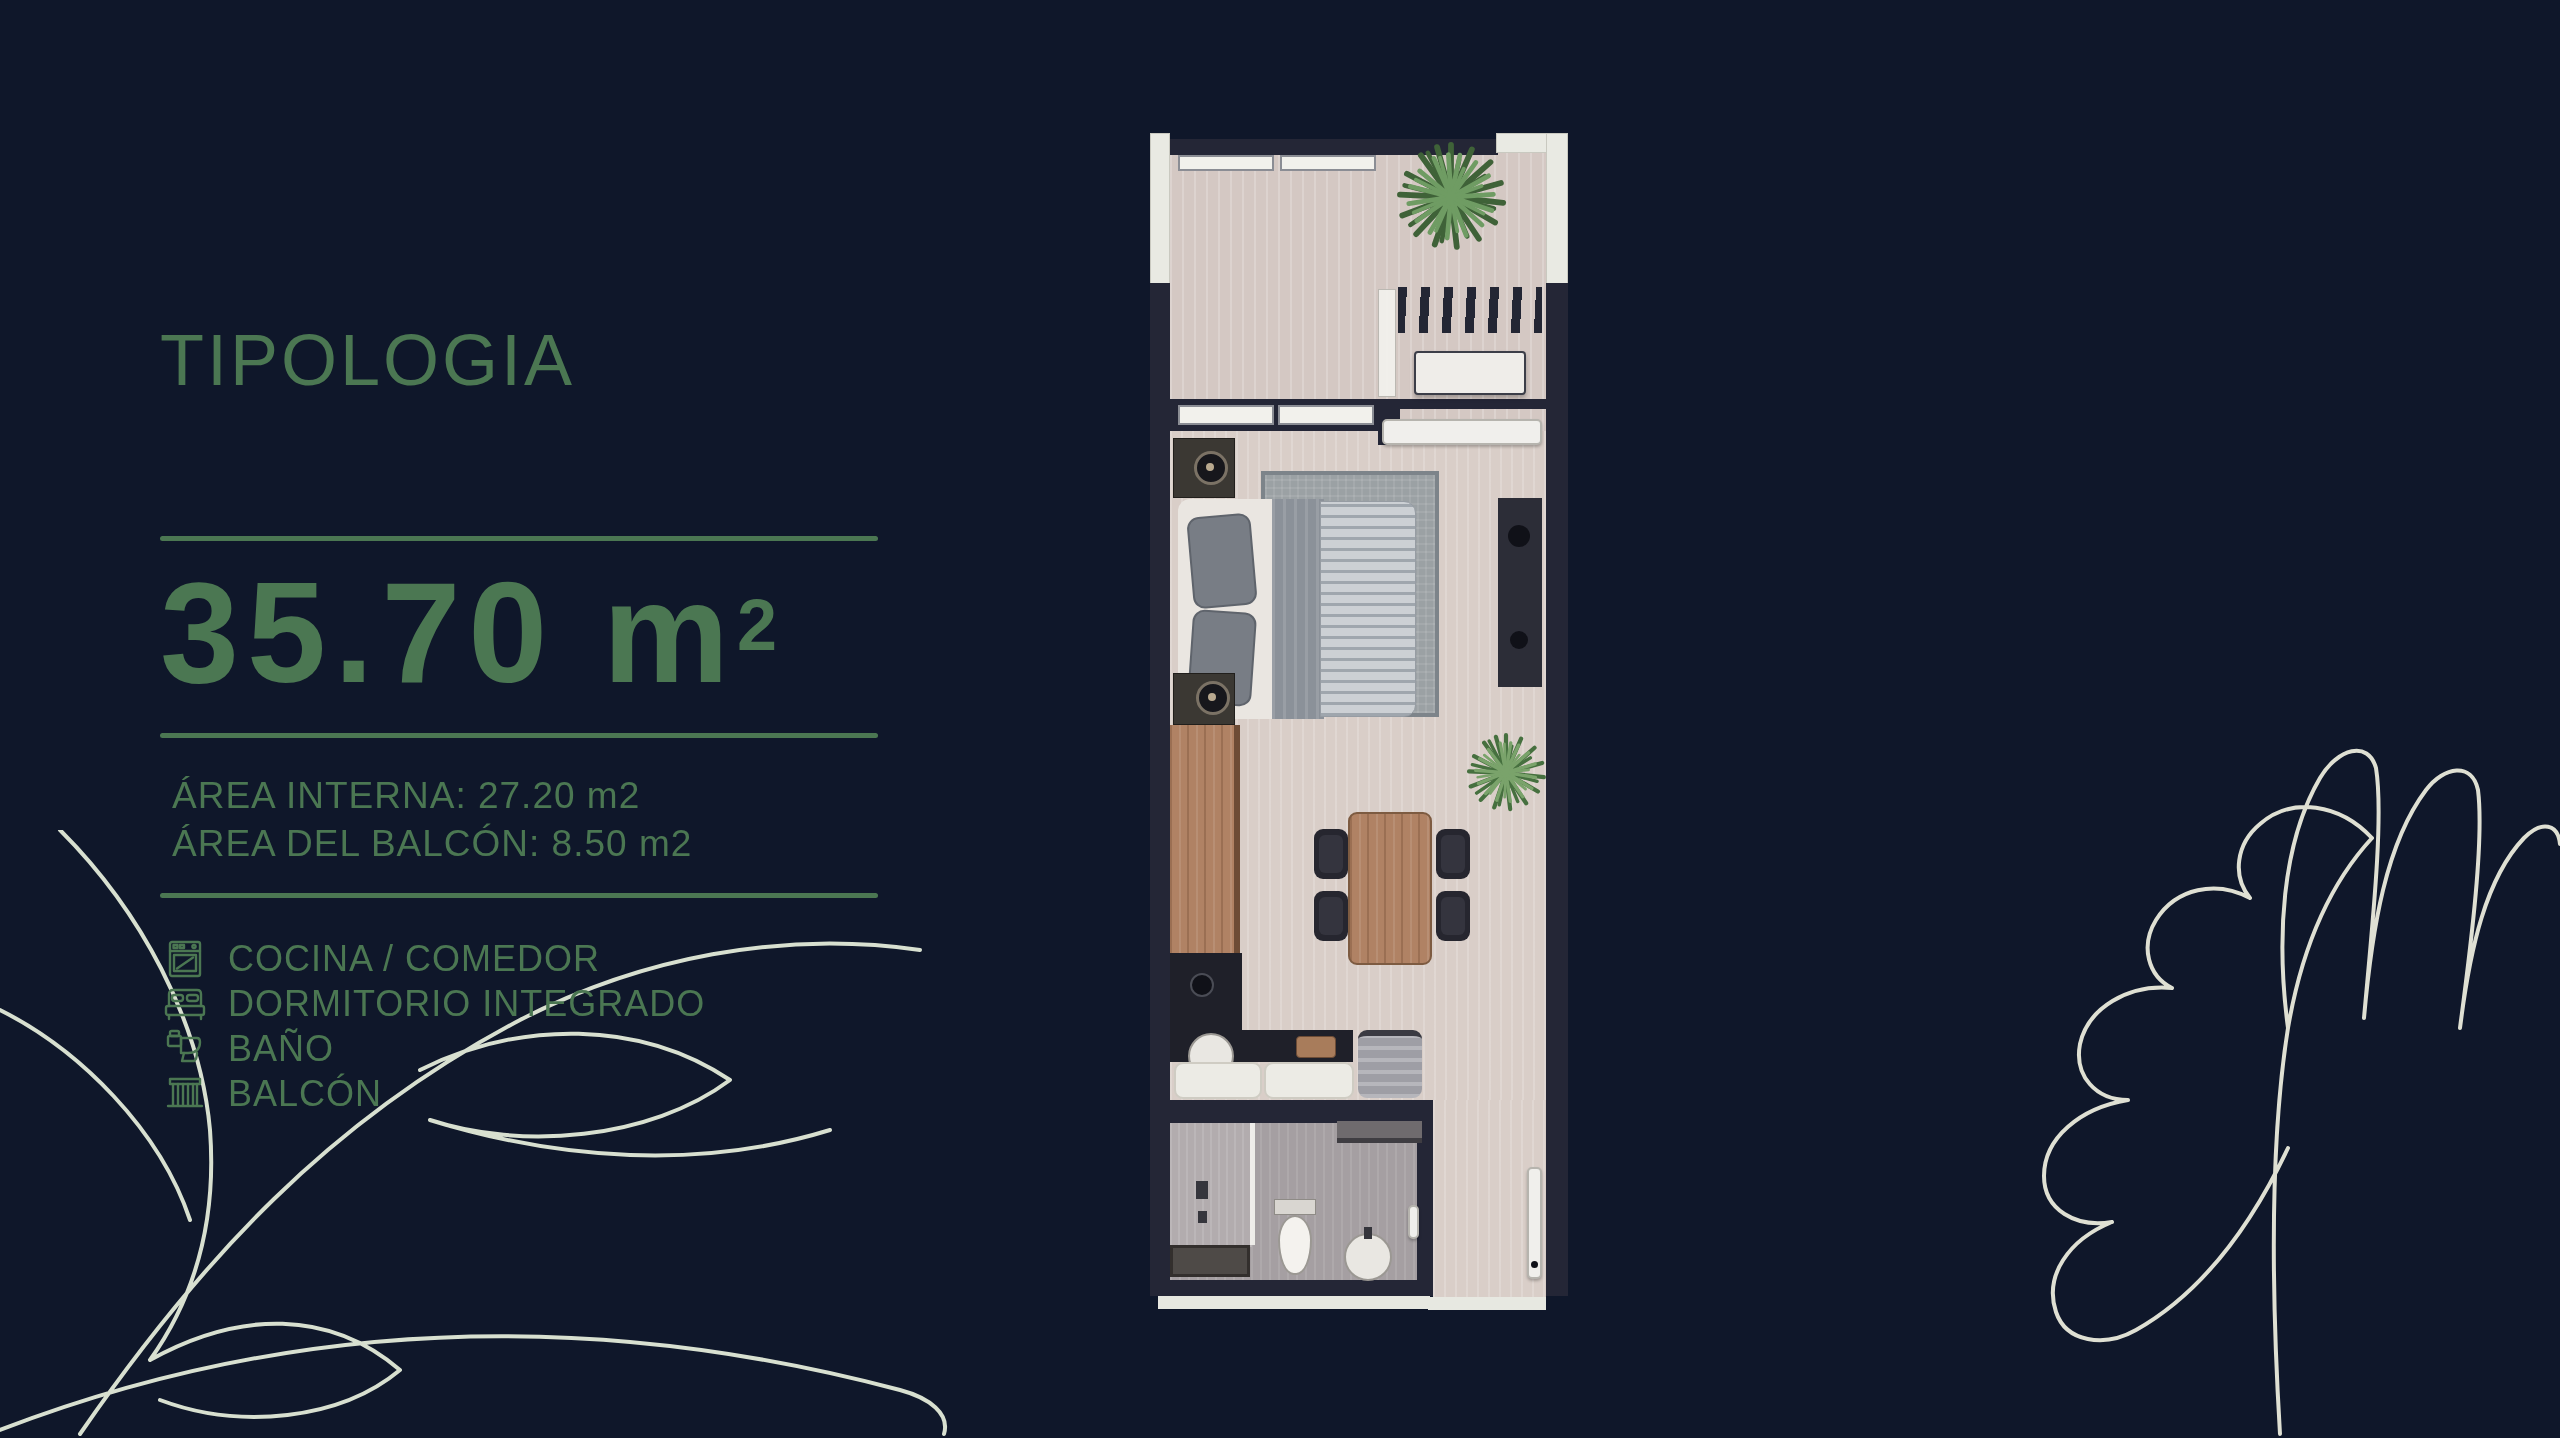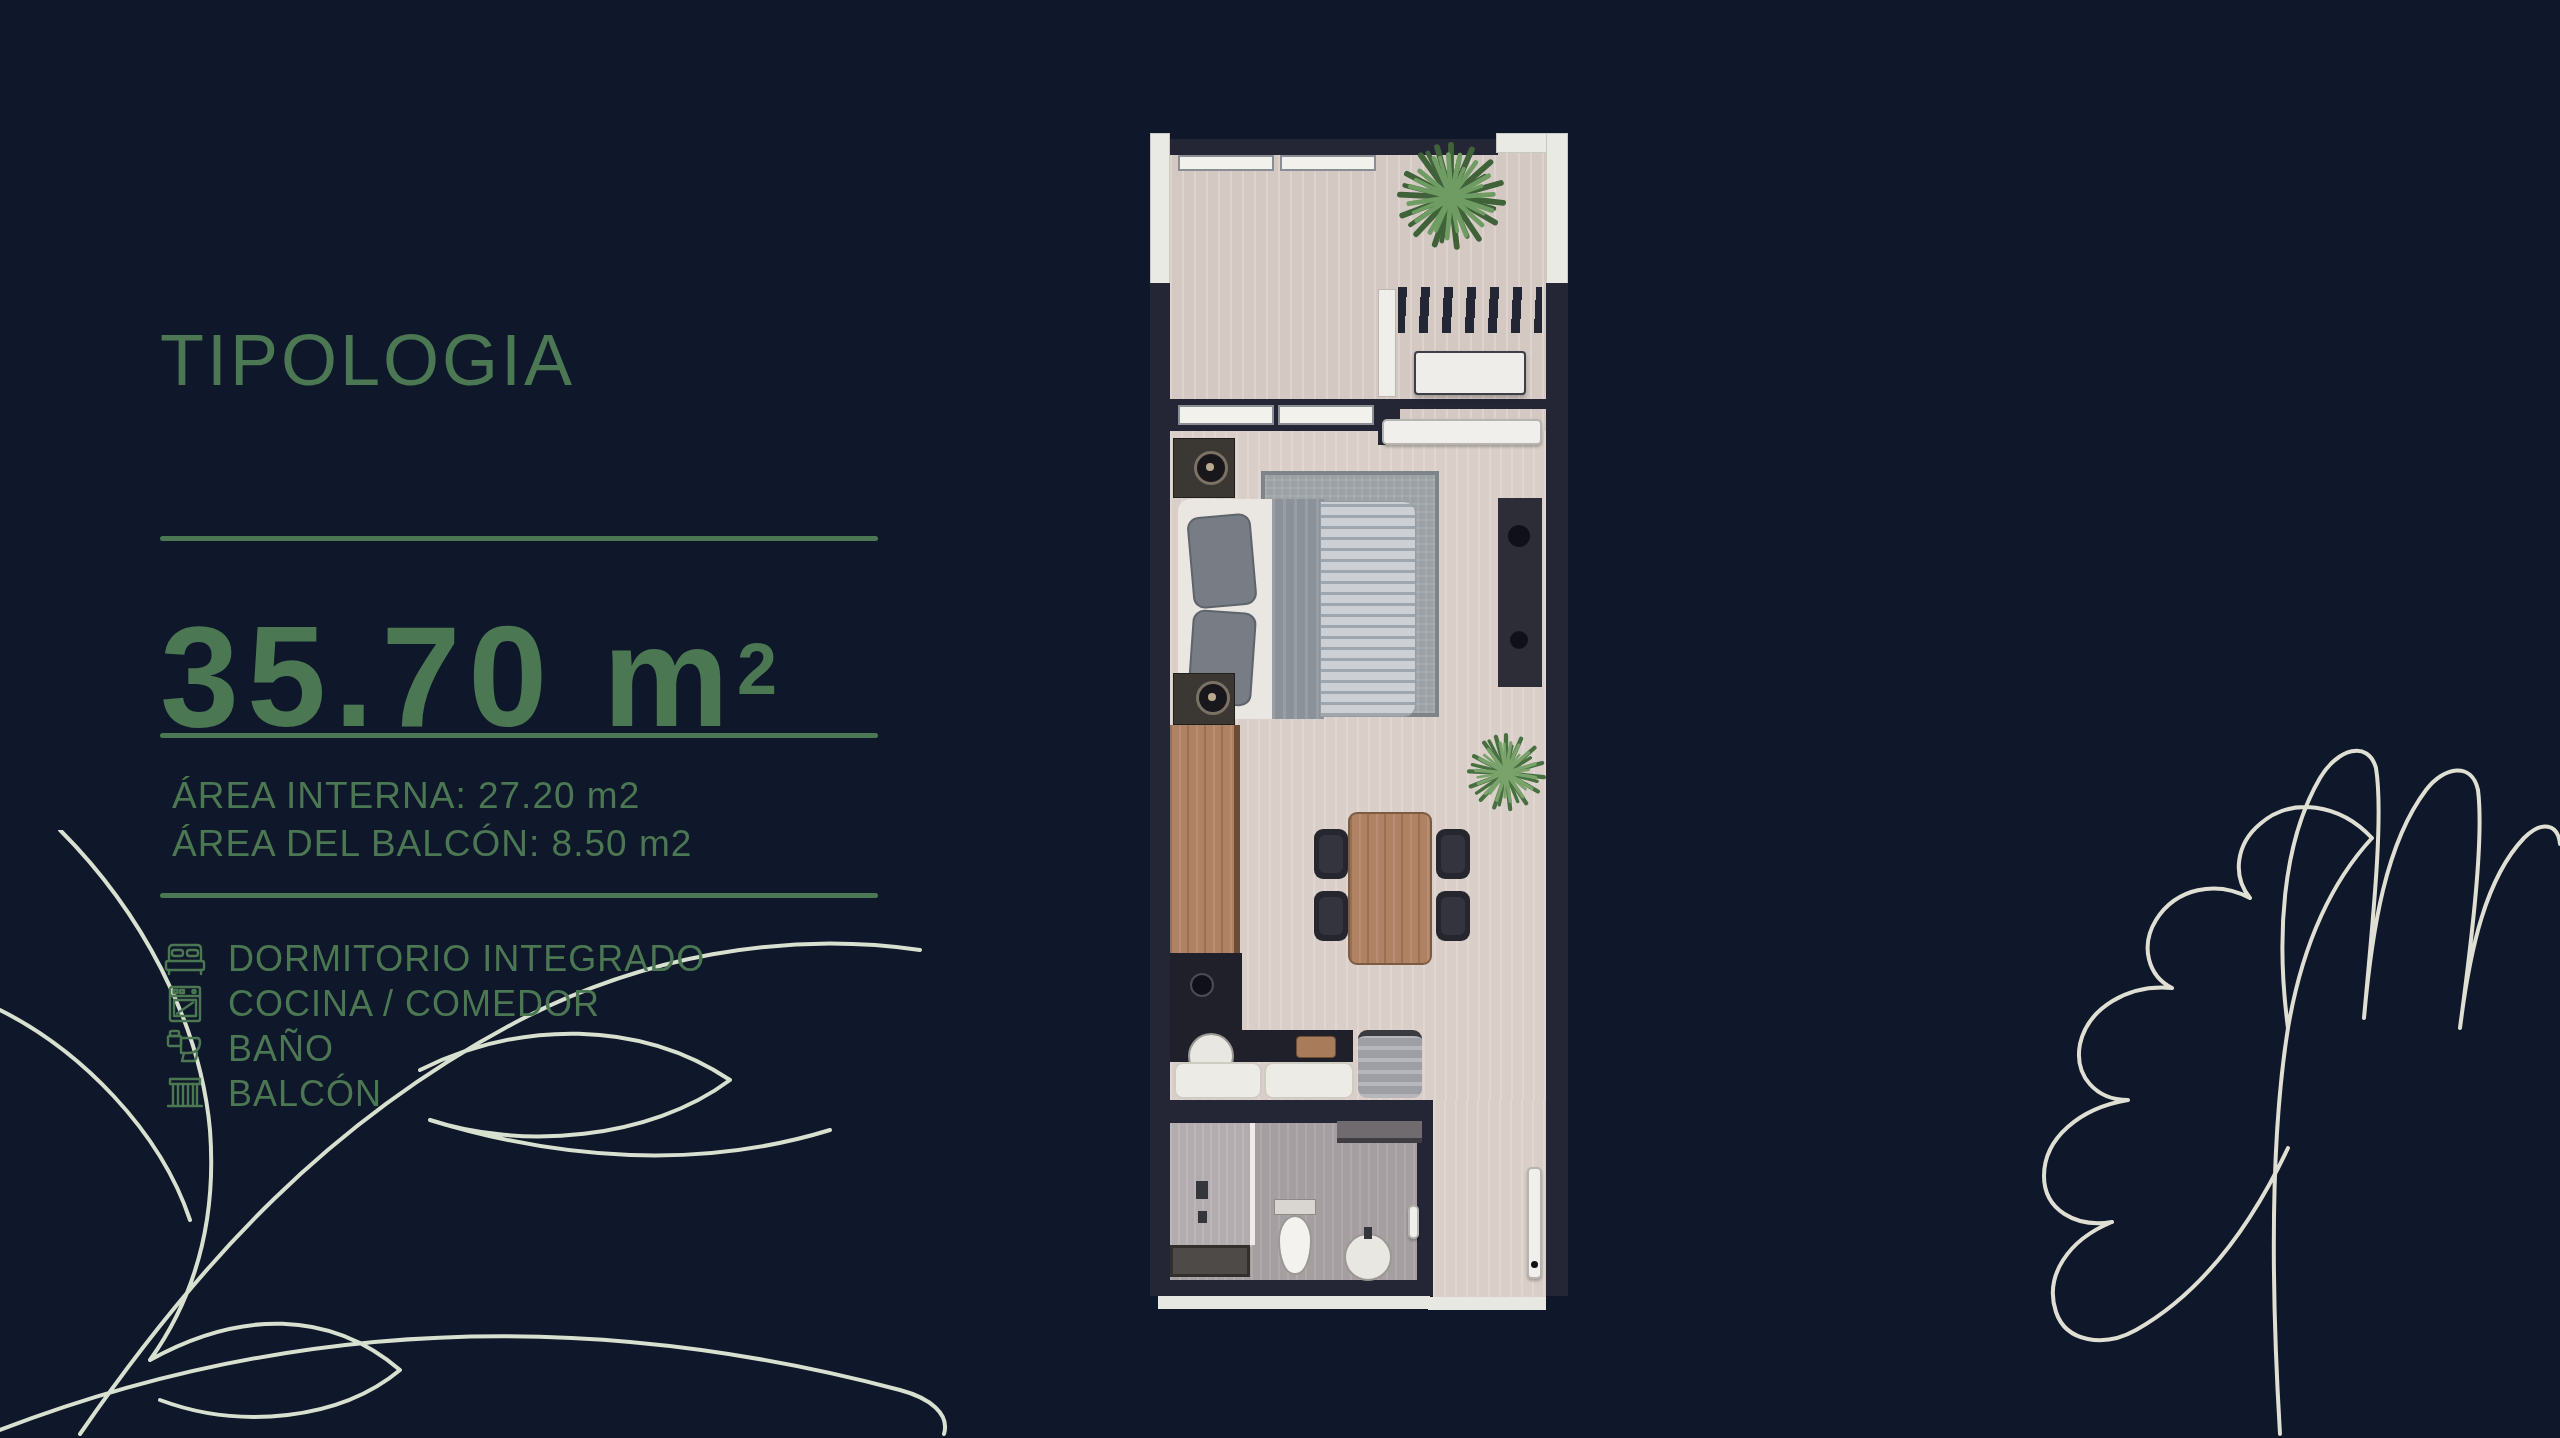--- a/index.html
+++ b/index.html
@@ -14,21 +14,21 @@
   .wm-left{left:0;top:830px;}
   .wm-left path{stroke:#d8e0d0;stroke-width:4;}
 
   
   .panel{position:absolute;left:160px;top:0;width:800px;color:#4b7752;}
   .title{position:absolute;left:0;top:312px;font-size:72px;line-height:96px;
          letter-spacing:3px;font-weight:400;white-space:nowrap;}
   .rule{position:absolute;left:0;width:718px;height:5px;background:#4b7752;border-radius:3px;}
   .rule1{top:536px;} .rule2{top:733px;} .rule3{top:893px;}
   .bignum{position:absolute;left:0;top:558px;font-size:142px;font-weight:700;
-          letter-spacing:8px;line-height:150px;white-space:nowrap;margin-top:44px;}
+          letter-spacing:8px;line-height:150px;white-space:nowrap;}
   .bignum sup{font-size:72px;position:relative;top:-8px;vertical-align:top;letter-spacing:0;}
   .areas{position:absolute;left:12px;top:772px;font-size:37px;line-height:48px;letter-spacing:1px;white-space:nowrap;}
   .legend{position:absolute;left:2px;top:936px;}
   .legend-row{display:flex;align-items:center;height:45px;}
   .legend-icon{width:46px;height:40px;display:flex;align-items:center;justify-content:center;margin-right:20px;}
   .legend-icon svg{stroke:#4b7752;fill:none;stroke-width:2.4;stroke-linecap:round;stroke-linejoin:round;}
   .legend-label{font-size:36px;letter-spacing:1px;white-space:nowrap;}
 
   
   .plan{position:absolute;left:1150px;top:133px;width:418px;height:1180px;}
@@ -113,44 +113,44 @@
     <div class="rule rule2"></div>
     <div class="areas">
       <div>ÁREA INTERNA: 27.20 m2</div>
       <div>ÁREA DEL BALCÓN: 8.50 m2</div>
     </div>
     <div class="rule rule3"></div>
 
     <div class="legend">
       <div class="legend-row">
         <span class="legend-icon">
-          <svg width="42" height="36" viewBox="0 0 42 36">
-            <path d="M5 20 V8 Q5 4 9 4 H33 Q37 4 37 8 V20"></path>
-            <rect x="8" y="9" width="11" height="6" rx="2.5"></rect>
-            <rect x="23" y="9" width="11" height="6" rx="2.5"></rect>
-            <rect x="2" y="20" width="38" height="9" rx="2"></rect>
-            <line x1="5" y1="29" x2="5" y2="33"></line>
-            <line x1="37" y1="29" x2="37" y2="33"></line>
-          </svg>
-        </span>
-        <span class="legend-label">DORMITORIO INTEGRADO</span>
-      </div>
-      <div class="legend-row">
-        <span class="legend-icon">
           <svg width="36" height="40" viewBox="0 0 36 40">
             <rect x="3" y="3" width="30" height="34" rx="2"></rect>
             <line x1="3" y1="12" x2="33" y2="12"></line>
             <rect x="6.5" y="6" width="4" height="3"></rect>
             <rect x="13" y="6" width="4" height="3"></rect>
             <circle cx="27" cy="7.5" r="1.6"></circle>
             <rect x="7" y="16" width="22" height="16"></rect>
             <line x1="26" y1="18.5" x2="10" y2="29.5"></line>
           </svg>
         </span>
         <span class="legend-label">COCINA / COMEDOR</span>
+      </div>
+      <div class="legend-row">
+        <span class="legend-icon">
+          <svg width="42" height="36" viewBox="0 0 42 36">
+            <path d="M5 20 V8 Q5 4 9 4 H33 Q37 4 37 8 V20"></path>
+            <rect x="8" y="9" width="11" height="6" rx="2.5"></rect>
+            <rect x="23" y="9" width="11" height="6" rx="2.5"></rect>
+            <rect x="2" y="20" width="38" height="9" rx="2"></rect>
+            <line x1="5" y1="29" x2="5" y2="33"></line>
+            <line x1="37" y1="29" x2="37" y2="33"></line>
+          </svg>
+        </span>
+        <span class="legend-label">DORMITORIO INTEGRADO</span>
       </div>
       <div class="legend-row">
         <span class="legend-icon">
           <svg width="38" height="40" viewBox="0 0 38 40">
             <rect x="4" y="2" width="9" height="5" rx="1.5"></rect>
             <rect x="2" y="7" width="13" height="10" rx="1.5"></rect>
             <path d="M15 9 H31 Q34 9 34 13 Q34 24 22 24 H15 Z"></path>
             <path d="M18 24 L16 32 H28 Q31 30 31 24"></path>
           </svg>
         </span>

